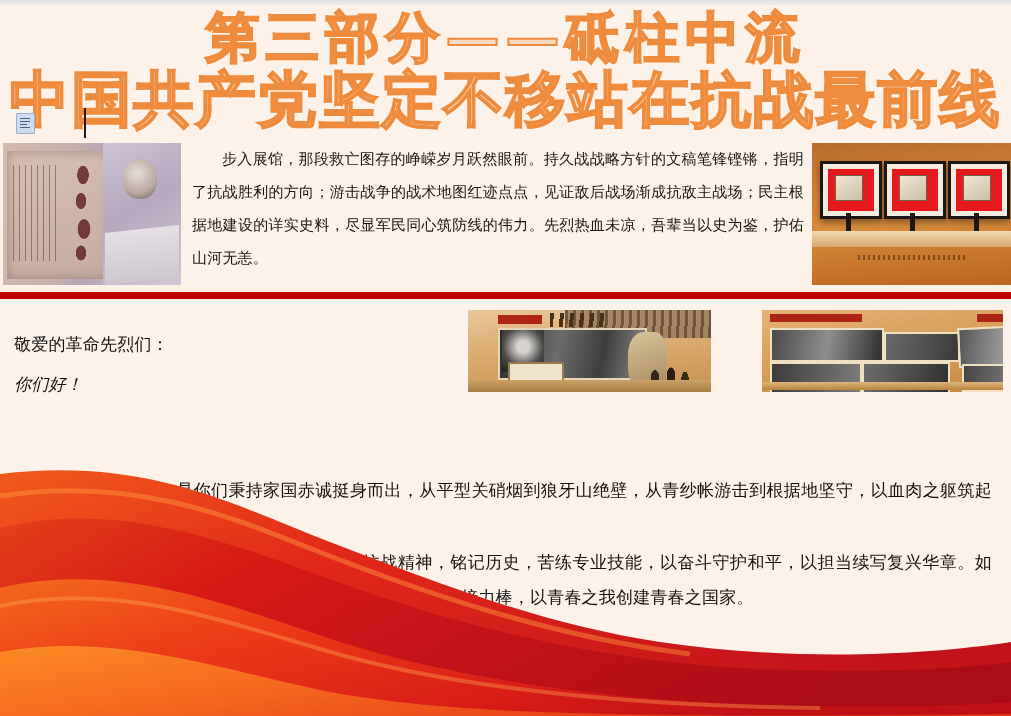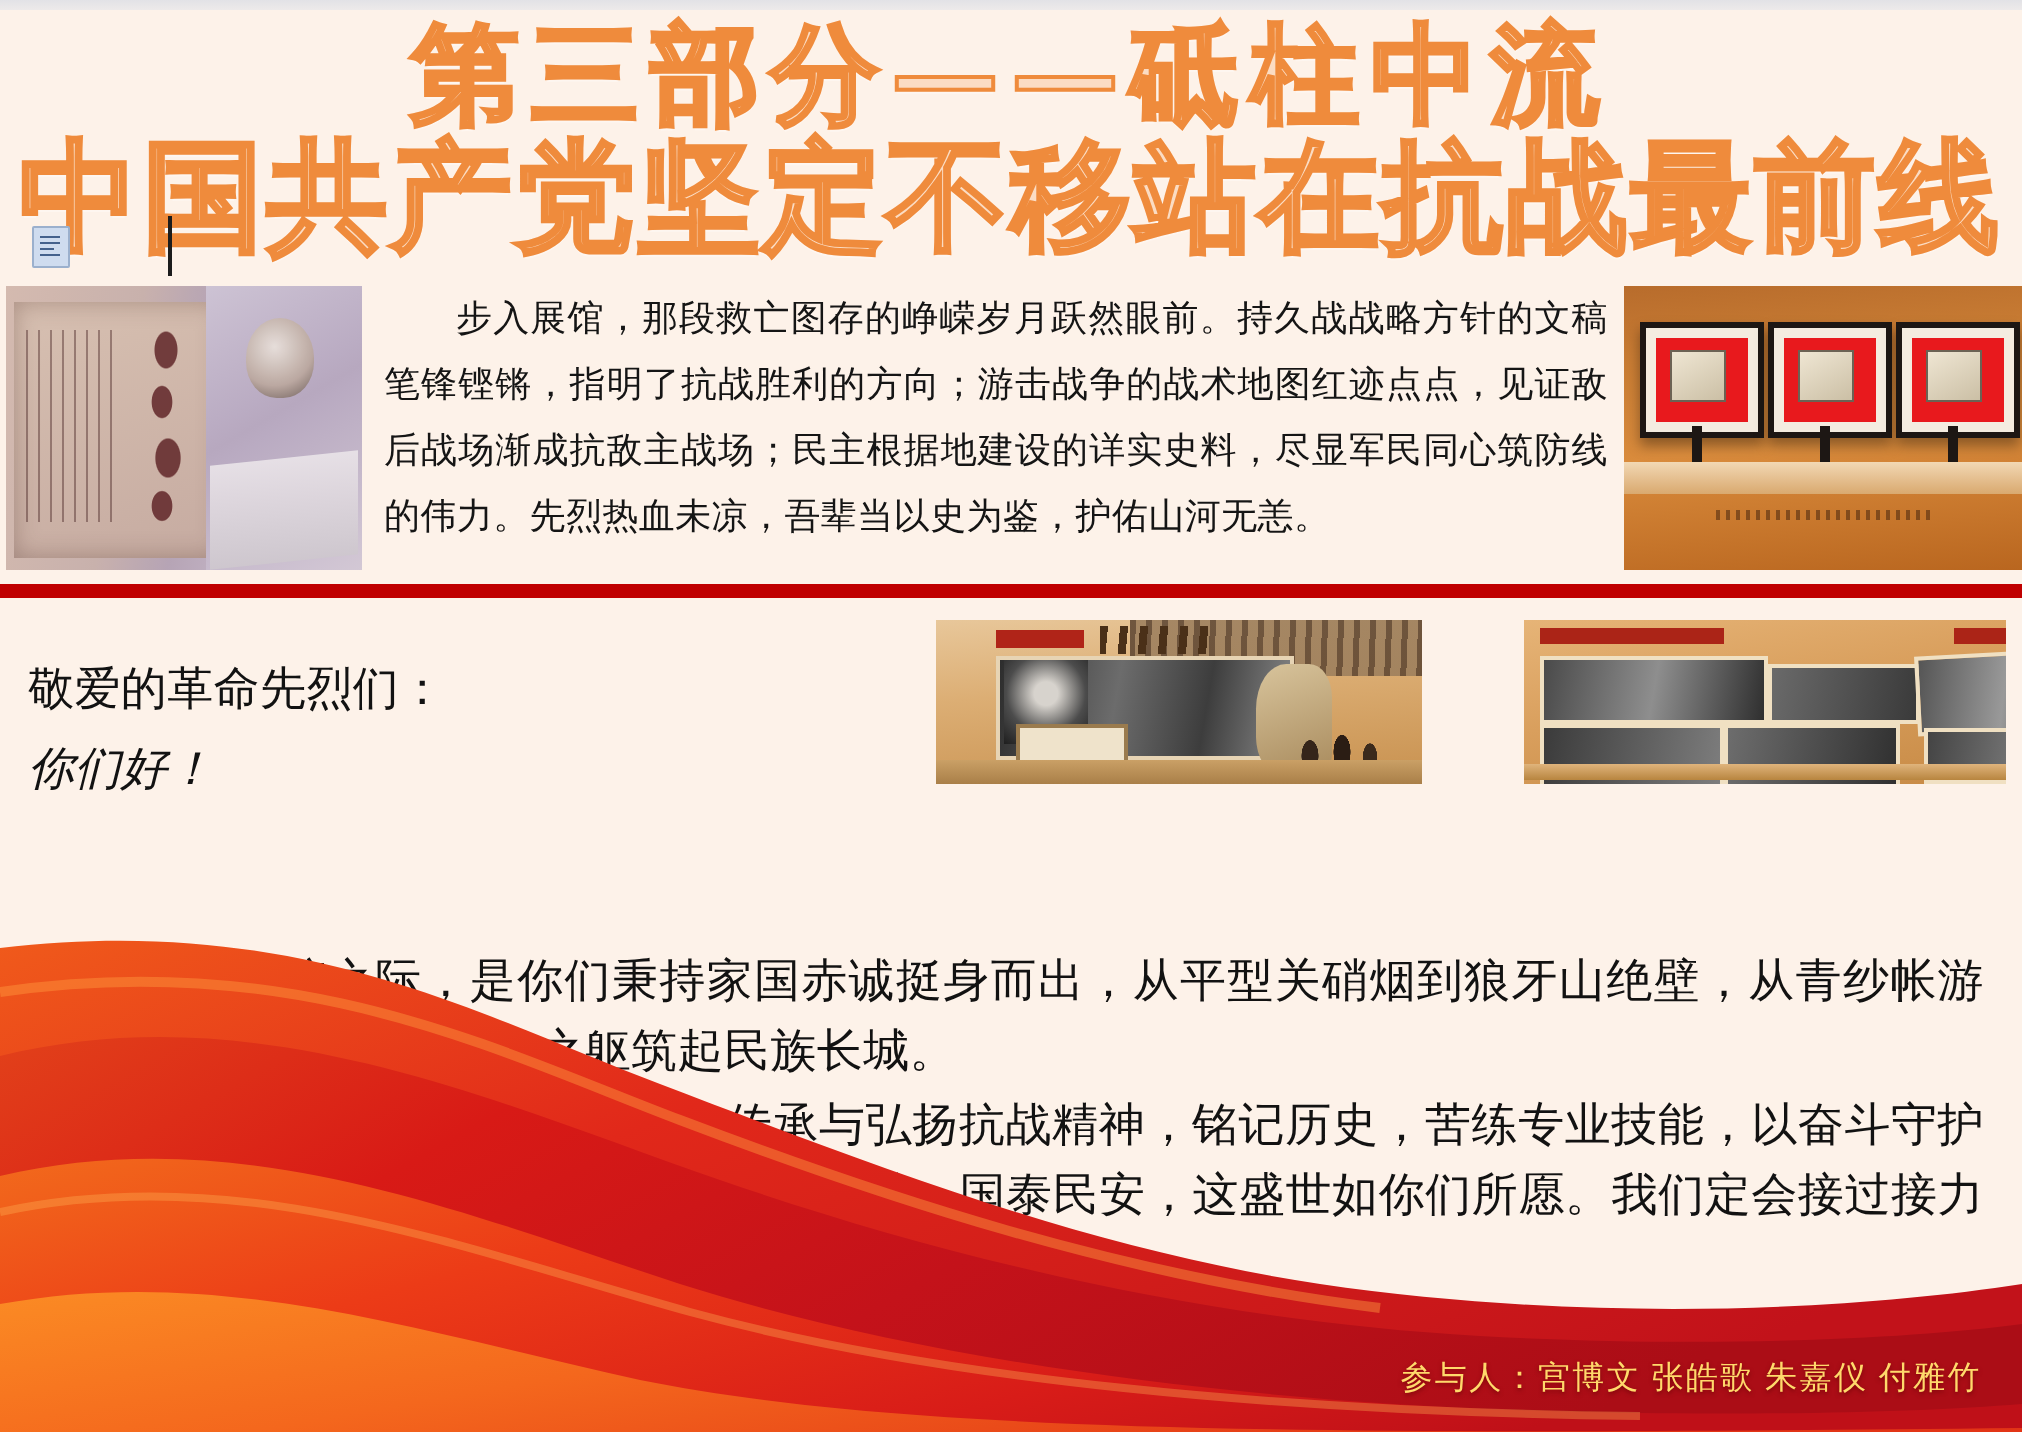--- a/index.html
+++ b/index.html
@@ -186,21 +186,21 @@
     position: absolute; left: 46px; top: 112px; width: 110px; height: 5px;
     background: repeating-linear-gradient(90deg, rgba(60,30,10,.5) 0 2px, rgba(0,0,0,0) 2px 5px);
   }
 
   
   .top-text {
     position: absolute;
     left: 192px; top: 0;
     width: 612px;
     font-family: "Liberation Serif", "DejaVu Serif", serif;
-    font-size: 18px;
+    font-size: 15px;
     line-height: 33px;
     color: #151515;
     text-align: justify;
     text-indent: 2em;
     letter-spacing: .2px;
   }
 
   
   .divider {
     position: absolute;
@@ -291,21 +291,21 @@
   .exhibit4 .rail {
     position:absolute; left:0; bottom:2px; width:100%; height:8px;
     background: linear-gradient(180deg,#e0b47c,#b8853f);
   }
 
   
   .lt {
     position: absolute;
     font-family: "Liberation Serif", "DejaVu Serif", serif;
     color: #121212;
-    font-size: 23px;
+    font-size: 17px;
     line-height: 35px;
     letter-spacing: .2px;
   }
   .salutation { left: 14px; top: 22px;  width: 430px; }
   .greeting   { left: 14px; top: 62px;  width: 430px; font-style: italic; }
   .para1      { left: 14px; top: 98px;  width: 978px; text-align: justify; text-indent: 2em; }
   .para2      { left: 14px; top: 168px; width: 978px; text-align: justify; text-indent: 2.4em; }
   .para3      { left: 14px; top: 240px; width: 978px; text-align: justify; text-indent: 2em; }
   .closing1   { left: 14px; top: 325px; width: 300px; }
   .closing2   { left: 14px; top: 362px; width: 300px; }
@@ -463,15 +463,14 @@
     <path d="M0,72 C130,40 250,96 360,134 C470,172 600,204 740,212 C850,218 950,214 1011,206 L1011,260 L0,260 Z" fill="url(#gdark)"></path>
 
     <path d="M0,132 C120,104 230,150 340,186 C460,224 620,246 790,250 C890,252 960,250 1011,246 L1011,260 L0,260 Z" fill="url(#gmid)"></path>
 
     <path d="M0,196 C110,176 210,210 320,234 C450,260 640,262 1011,258 L1011,260 L0,260 Z" fill="url(#glight)"></path>
 
     <path d="M0,40 C150,18 250,70 340,104 C440,142 560,182 690,198" fill="none" stroke="#ff9a3d" stroke-opacity="0.45" stroke-width="5"></path>
     <path d="M0,150 C120,124 230,168 345,200 C470,234 640,250 820,252" fill="none" stroke="#ffb455" stroke-opacity="0.35" stroke-width="4"></path>
   </svg>
 
-  <div class="credits">参与人：宫博文 张皓歌 朱嘉仪 付雅竹</div>
 
 </div>
 
 </body></html>

